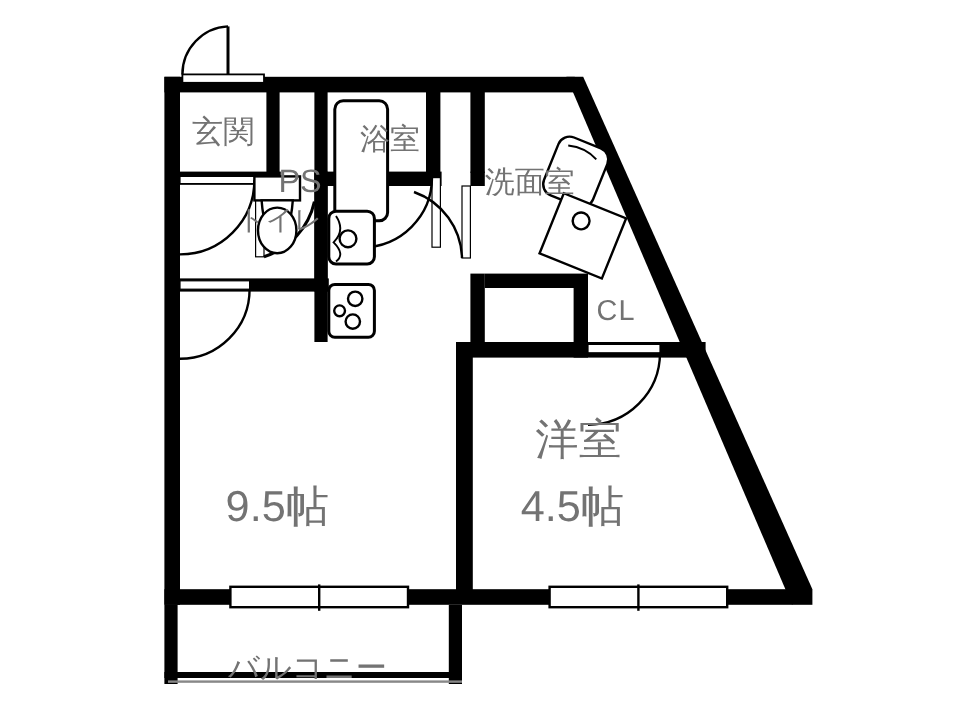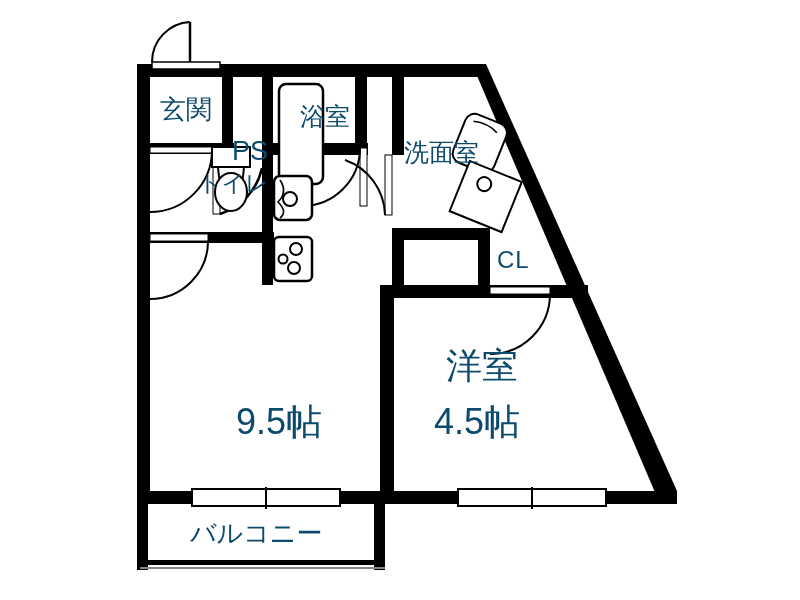--- a/index.html
+++ b/index.html
@@ -1,20 +1,20 @@
 <!DOCTYPE html>
 <html><head>
 <meta charset="utf-8">
 <style>
   html,body{margin:0;padding:0;background:#ffffff;}
   body{width:800px;height:600px;overflow:hidden;
        font-family:"Liberation Sans","DejaVu Sans",sans-serif;}
   #plan{position:relative;width:800px;height:600px;background:#fff;}
   svg{display:block;}
-  .lbl{position:absolute;color:#0c4a6e;white-space:nowrap;line-height:1.02;
+  .lbl{position:absolute;color:#737373;white-space:nowrap;line-height:1.02;
        font-family:"Liberation Sans","DejaVu Sans",sans-serif;}
   .rm-name{font-size:36px;font-weight:400;letter-spacing:0px;}
   .rm-size{font-size:36px;font-weight:400;}
   .small{font-size:23px;}
   .small2{font-size:25px;}
   .mid{font-size:26px;}
   .ps{font-size:27px;margin-top:44px;}
   .cl{font-size:24px;letter-spacing:1px;}
 </style>
 </head>
@@ -152,32 +152,32 @@
       <path d="M 466 126 q 14 -4 26 2" fill="none" stroke="#000" stroke-width="1.6"></path>
     </g>
 
     <g transform="rotate(22 487 196)">
       <rect x="458" y="170" width="56" height="54" fill="#fff" stroke="#000" stroke-width="2"></rect>
       <circle cx="480" cy="186" r="7" fill="#fff" stroke="#000" stroke-width="2"></circle>
     </g>
 
   </svg>
 
-  <div class="lbl rm-size" style="left:188px;top:404px;margin-left:48px;">9.5帖</div>
+  <div class="lbl rm-size" style="left:188px;top:404px;">9.5帖</div>
 
   <div class="lbl rm-name" style="left:446px;top:348px;">洋室</div>
   <div class="lbl rm-size" style="left:434px;top:404px;">4.5帖</div>
 
   <div class="lbl mid" style="left:160px;top:96px;">玄関</div>
 
   <div class="lbl ps" style="left:232px;top:94px;">PS</div>
 
   <div class="lbl small2" style="left:300px;top:104px;">浴室</div>
 
   <div class="lbl small2" style="left:404px;top:140px;">洗面室</div>
 
   <div class="lbl small" style="left:198px;top:172px;">トイレ</div>
 
   <div class="lbl cl" style="left:497px;top:248px;">CL</div>
 
-  <div class="lbl mid" style="left:190px;top:520px;">バルコニー</div>
+  <div class="lbl mid" style="left:190px;top:543px;">バルコニー</div>
 
 </div>
 
 </body></html>

